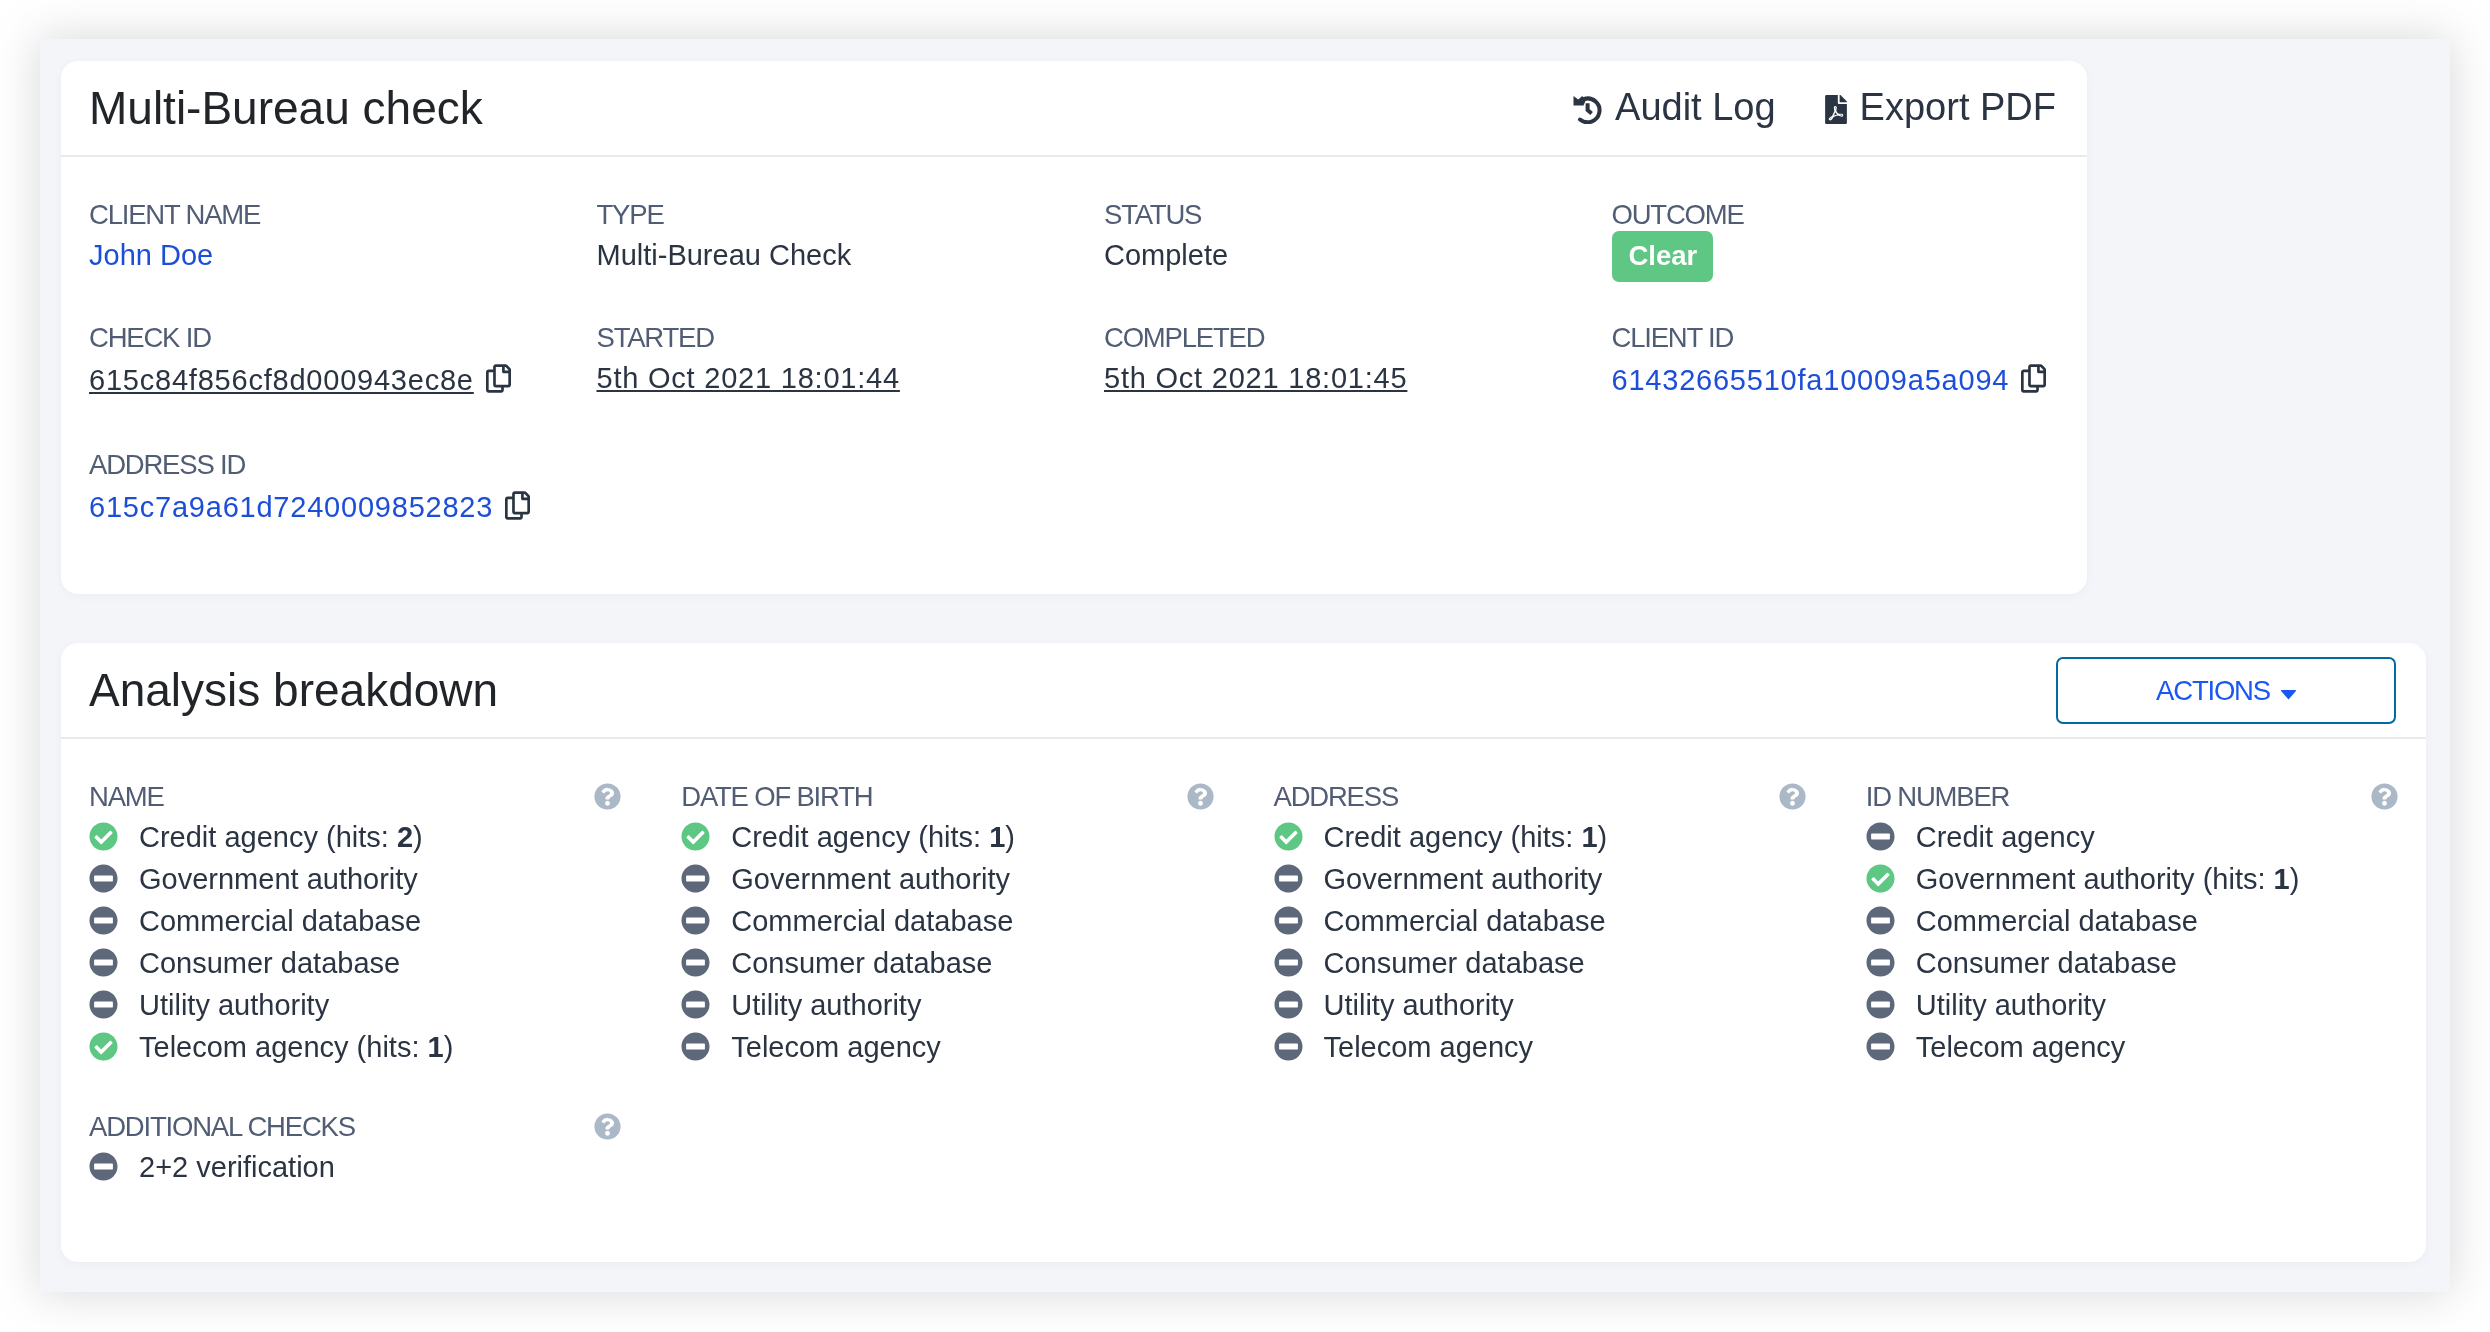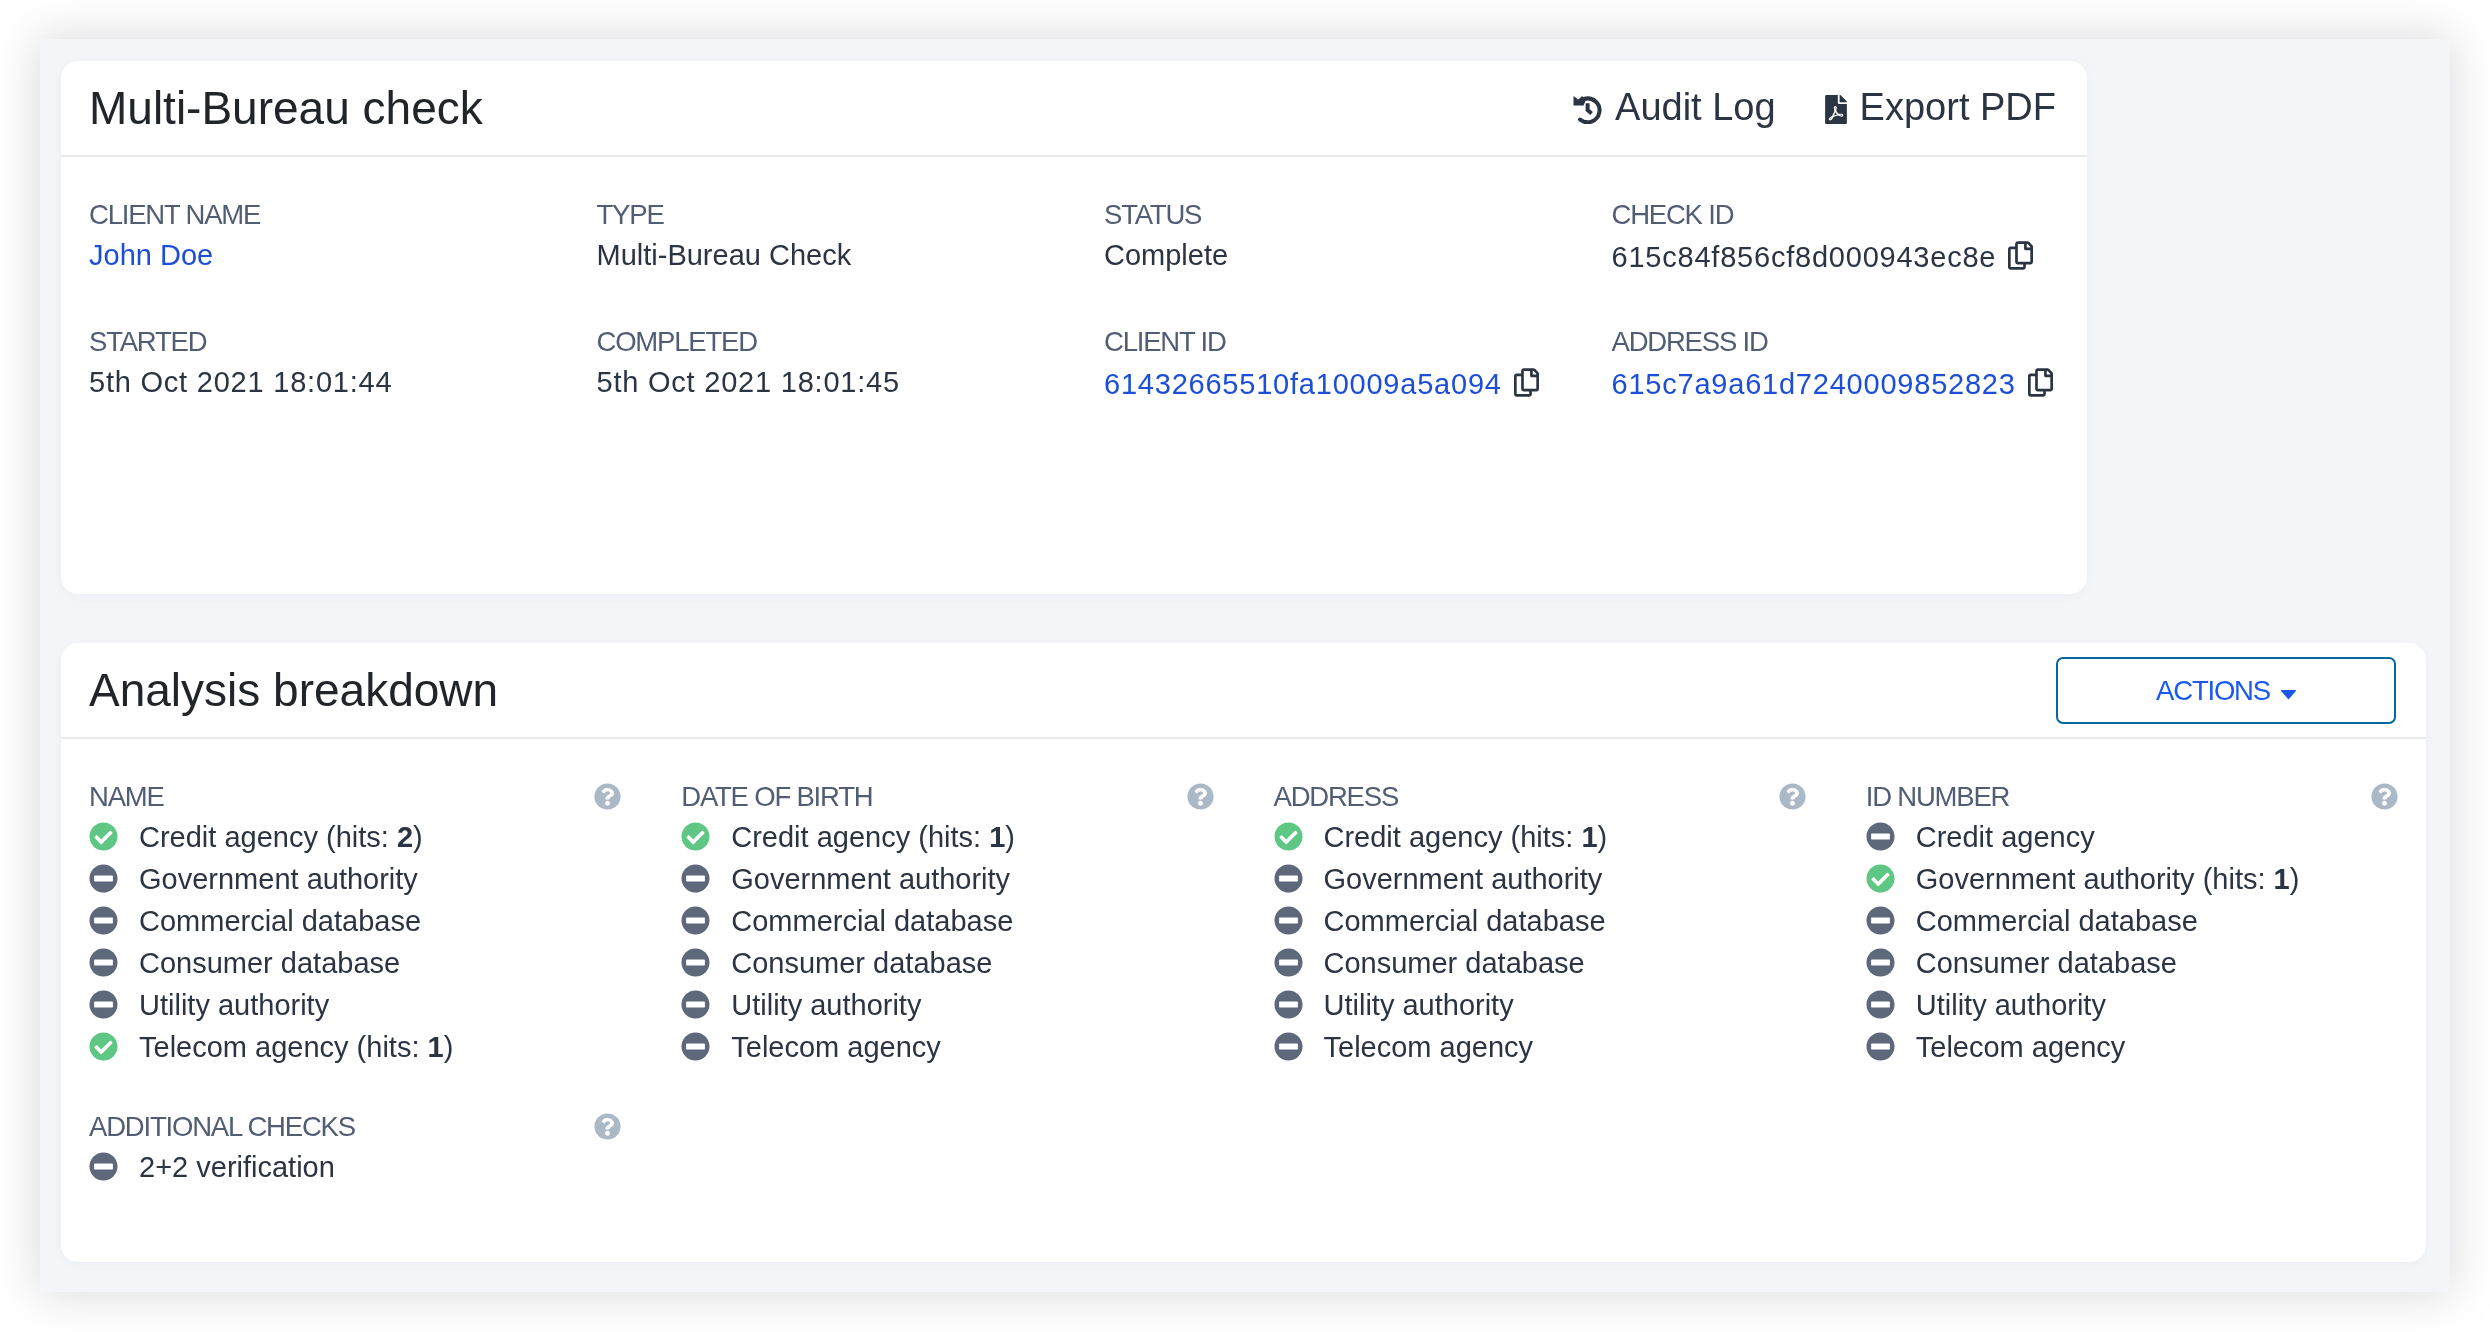--- a/index.html
+++ b/index.html
@@ -21,21 +21,21 @@
   .hlink{display:flex;align-items:flex-end;font-size:38px;line-height:34px;color:#2b3442;white-space:nowrap;cursor:pointer;}
   .hlink + .hlink{margin-left:49px;}
   .hlink .ic{display:block;margin-right:13px;margin-top:3px;}
   .card-body{padding:38px 28px 0 28px;}
   .grid{display:flex;flex-wrap:wrap;margin:0 -30px;}
   .cell{width:25%;padding:0 30px;margin-bottom:41px;}
   .lab{font-size:27.5px;letter-spacing:-1.2px;line-height:39px;color:#515d74;white-space:nowrap;}
   .v{font-size:29px;line-height:42px;color:#2b3442;white-space:nowrap;}
   .v.has-copy{line-height:47px;}
   .v a{color:#1d4ed8;text-decoration:none;}
-  .num{letter-spacing:0.78px;}
+  .num{letter-spacing:0.78px;text-decoration:underline;}
   .copy{display:inline-block;vertical-align:-3px;margin-left:12px;cursor:pointer;}
   .badge{display:inline;background:#5ec784;color:#fff;font-size:27.5px;font-weight:700;
          border-radius:7px;padding:9px 16px 11px 17px;}
   .btn-actions{position:absolute;right:30px;top:14px;width:340px;height:67px;
         border:2px solid #0369a1;border-radius:7px;background:#fff;color:#1a57f3;
         font-family:inherit;font-size:27.5px;letter-spacing:-1.2px;line-height:28px;display:flex;align-items:center;justify-content:center;cursor:pointer;}
   .btn-actions .caret{margin-left:11px;margin-top:7px;}
   .alab{font-size:27.5px;letter-spacing:-1.2px;line-height:39px;color:#515d74;display:flex;align-items:center;white-space:nowrap;justify-content:space-between;}
   .alab .q{margin-left:12px;display:block;}
   .arow{display:flex;align-items:center;height:42px;font-size:29px;line-height:42px;color:#2b3442;white-space:nowrap;}
@@ -78,20 +78,24 @@
         </div>
         <div class="cell">
           <div class="lab">TYPE</div>
           <div class="v"><span>Multi-Bureau Check</span></div>
         </div>
         <div class="cell">
           <div class="lab">STATUS</div>
           <div class="v"><span>Complete</span></div>
         </div>
         <div class="cell">
+          <div class="lab">OUTCOME</div>
+          <div class="v"><span class="badge">Clear</span></div>
+        </div>
+        <div class="cell">
           <div class="lab">CHECK ID</div>
           <div class="v has-copy"><span class="num">615c84f856cf8d000943ec8e</span><svg class="copy" width="25" height="29" viewBox="0 0 448 512">
               <path fill="#2b3442" d="M433.941 65.941l-51.882-51.882A48 48 0 0 0 348.118 0H176c-26.51 0-48 21.49-48 48v48H48c-26.51 0-48 21.49-48 48v320c0 26.51 21.49 48 48 48h224c26.51 0 48-21.49 48-48v-48h80c26.51 0 48-21.49 48-48V99.882a48 48 0 0 0-14.059-33.941zM266 464H54a6 6 0 0 1-6-6V150a6 6 0 0 1 6-6h74v224c0 26.51 21.49 48 48 48h96v42a6 6 0 0 1-6 6zm128-96H182a6 6 0 0 1-6-6V54a6 6 0 0 1 6-6h106v88c0 13.255 10.745 24 24 24h88v202a6 6 0 0 1-6 6zm6-256h-64V48h9.632c1.591 0 3.117.632 4.243 1.757l48.368 48.368a6 6 0 0 1 1.757 4.243V112z"></path>
             </svg></div>
         </div>
         <div class="cell">
           <div class="lab">STARTED</div>
           <div class="v"><span class="num">5th Oct 2021 18:01:44</span></div>
         </div>
         <div class="cell">

